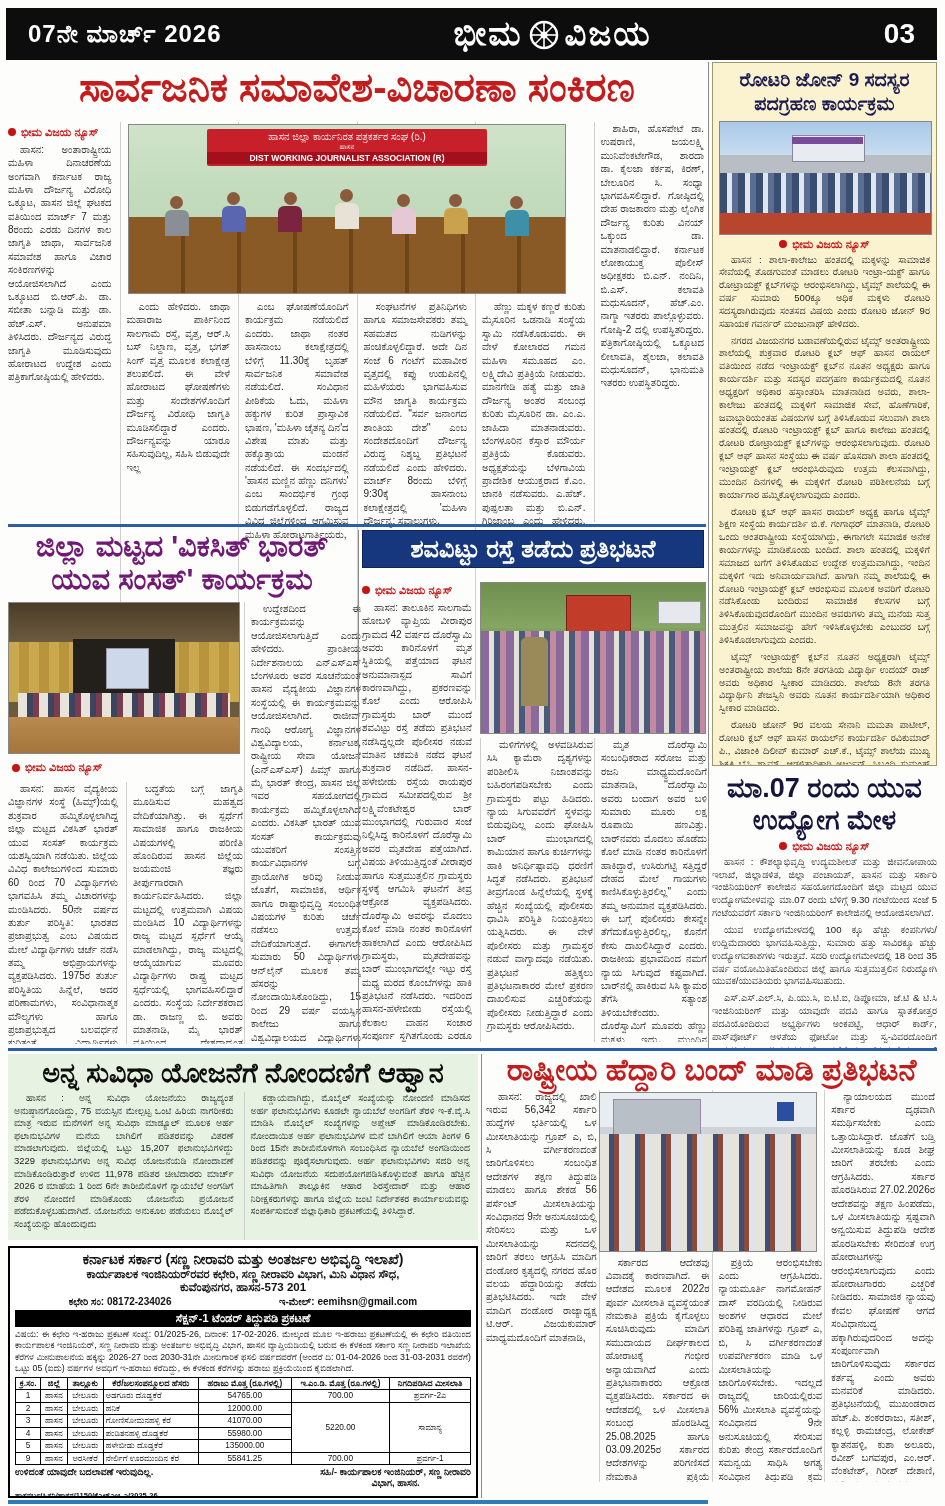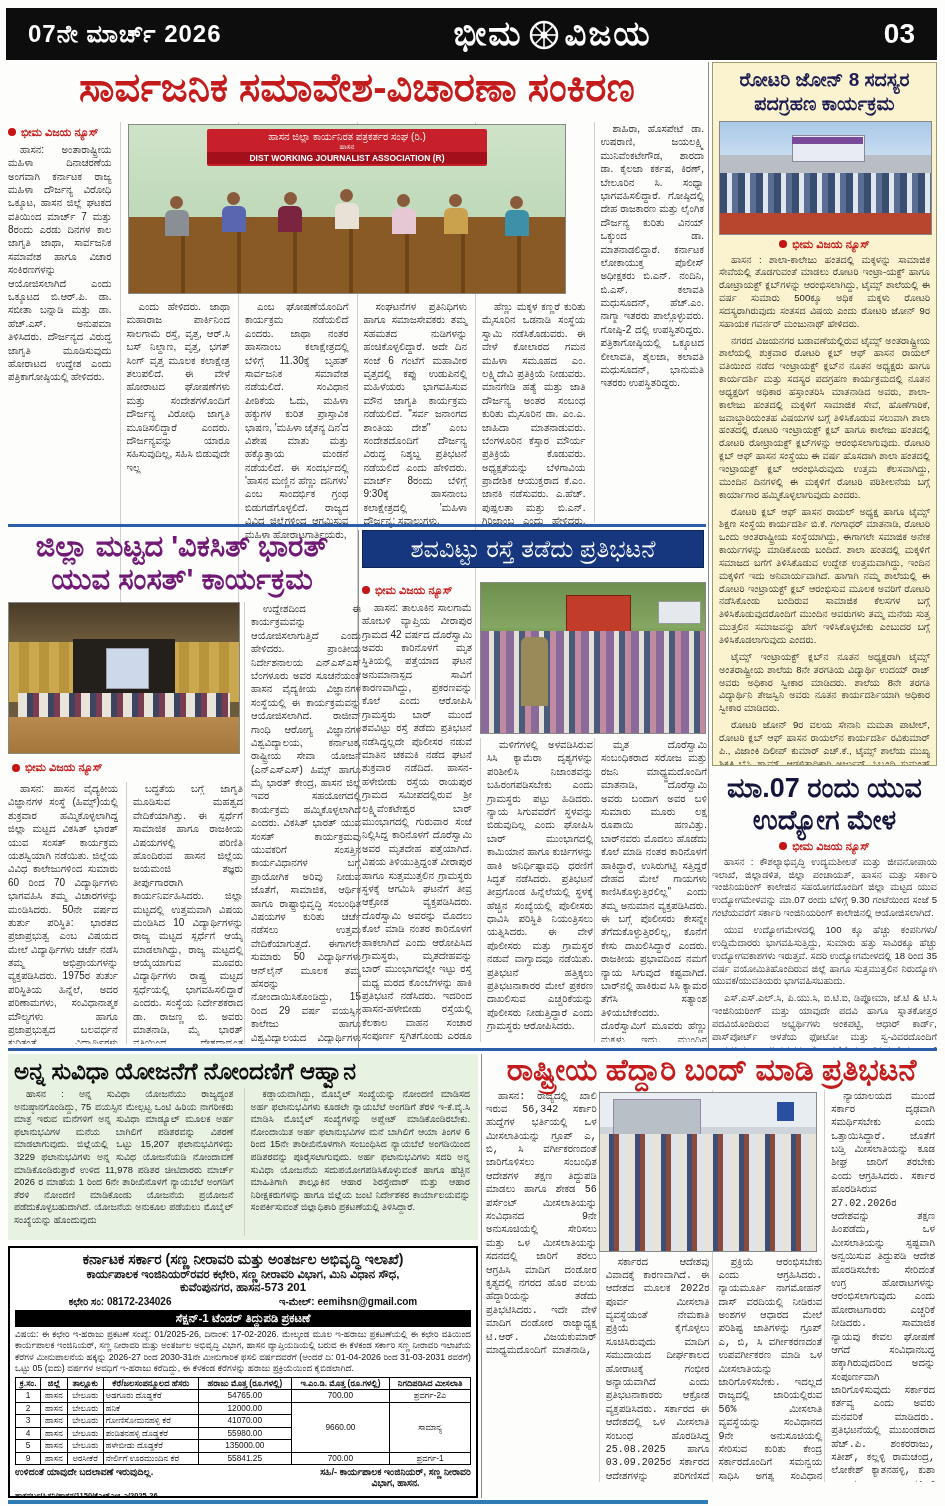--- a/index.html
+++ b/index.html
@@ -70,34 +70,34 @@
   .photo3 .wallyellow{position:absolute;top:26%;left:0;right:0;height:40%;
       background:repeating-linear-gradient(90deg,#caa94e 0 10px,#b8943c 10px 20px);}
   .photo3 .curtain{position:absolute;top:24%;left:28%;width:44%;height:42%;background:#23201c;}
   .photo3 .screen{position:absolute;top:30%;left:42%;width:18%;height:26%;background:#cdd8ea;border:1px solid #99a;}
   .photo3 .row{position:absolute;top:60%;left:4%;right:4%;height:16%;
       background:repeating-linear-gradient(90deg,#e8e4da 0 9px,#3c4460 9px 15px,#7a3c50 15px 21px);}
   .photo3 .floor{position:absolute;bottom:0;left:0;right:0;height:24%;background:linear-gradient(#b98a4e,#a5763c);}
   .vika .abscol{position:absolute;overflow:hidden;}
   
   .shav{position:absolute;left:362px;top:530px;width:342px;height:518px;}
-  .shav .hlbar{background:#16377e;border:1px solid #0d2456;color:#fff;font-size:24px;font-weight:400;
+  .shav .hlbar{background:#16377e;border:1px solid #0d2456;color:#fff;font-size:24px;font-weight:700;
                text-align:center;line-height:1.1;padding:5px 2px;}
   .photo4{left:118px;top:52px;width:224px;height:150px;background:#7fa35c;}
   .photo4 .trees{position:absolute;top:0;left:0;right:0;height:30%;background:linear-gradient(#6e8f4e,#85a763);}
   .photo4 .bus{position:absolute;top:8%;left:38%;width:28%;height:26%;background:#c23c2a;border:1px solid #7a1f14;}
   .photo4 .van{position:absolute;top:12%;right:2%;width:18%;height:14%;background:#e5e9ee;border:1px solid #999;}
   .photo4 .crowd{position:absolute;top:32%;left:0;right:0;bottom:0;
       background:repeating-linear-gradient(90deg,#8a6a9a 0 8px,#e3e0d8 8px 13px,#4a5a7a 13px 19px,#c28aa0 19px 25px);}
   .photo4 .cop{position:absolute;left:18%;top:36%;width:12%;height:46%;background:#9a8a5a;border-radius:6px 6px 0 0;}
   .shav .abscol{position:absolute;overflow:hidden;}
   
   .anna{position:absolute;left:8px;top:1054px;width:470px;height:186px;background:#e7f2e3;
         padding:4px 6px;box-sizing:border-box;overflow:hidden;}
-  .anna .hl{font-size:23px;font-weight:900;text-align:left;color:#0d0d0d;margin-bottom:3px;}
+  .anna .hl{font-size:27px;font-weight:900;text-align:center;color:#0d0d0d;margin-bottom:3px;}
   .anna .cols>div{width:50%;}
   .anna .body-txt{font-size:9.4px;}
   
   .tender{position:absolute;left:8px;top:1246px;width:470px;height:252px;border:2px solid #000;
           box-sizing:border-box;padding:3px 5px;background:#fff;overflow:hidden;}
   .tender .t1{font-size:14px;font-weight:bold;text-align:center;}
   .tender .t2{font-size:11.5px;font-weight:bold;text-align:center;}
   .tender .contact{display:flex;justify-content:space-around;font-size:10px;font-weight:bold;margin:2px 0;}
   .tender .secbar{background:#000;color:#fff;text-align:center;font-size:11.5px;font-weight:bold;padding:2px 0;margin:2px 0;}
   .tender .subject{font-size:8.8px;line-height:1.3;text-align:justify;margin:2px 0;}
@@ -214,21 +214,21 @@
           <p class="jp">ಹೆಣ್ಣು ಮಕ್ಕಳ ಕಣ್ಣರೆ ಕುರಿತು ಮೈಸೂರಿನ ಒಡನಾಡಿ ಸಂಸ್ಥೆಯ ಸ್ವಾಮಿ ನಡೆಸಿಕೊಡುವರು. ಈ ವೇಳೆ ಕೋಲಾರದ ಗಮನ ಮಹಿಳಾ ಸಮೂಹದ ಎಂ. ಲಕ್ಷ್ಮಿದೇವಿ ಪ್ರತಿಕ್ರಿಯೆ ನೀಡುವರು. ಮಾನಗೇಡಿ ಹತ್ಯೆ ಮತ್ತು ಜಾತಿ ದೌರ್ಜನ್ಯ ಅಂತರ ಸಂಬಂಧ ಕುರಿತು ಮೈಸೂರಿನ ಡಾ. ಎಂ.ಎ. ಜಾಹಿದಾ ಮಾತನಾಡುವರು. ಬೆಂಗಳೂರಿನ ಕೆಸ್ತಾರ ಮೌರ್ಯ ಪ್ರತಿಕ್ರಿಯೆ ಕೊಡುವರು. ಅಧ್ಯಕ್ಷತೆಯನ್ನು ಬೆಳಗಾವಿಯ ಪ್ರಾದೇಶಿಕ ಆಯುಕ್ತರಾದ ಕೆ.ಎಂ. ಜಾನಕಿ ನಡೆಸುವರು. ಎ.ಹೆಚ್. ಪುಷ್ಪಲತಾ ಮತ್ತು ಬಿ.ಎನ್. ಗಿರಿಜಾಂಬ ಎಂದು ಹೇಳಿದರು. ಸಂಜೆ ವಿವಿಧ ಸಾಂಸ್ಕೃತಿಕ ಗೋಷ್ಠಿ-1</p>
         </div>
       <div class="col body-txt">
           <p class="jp">ಶಾಹಿರಾ, ಹೊಸಪೇಟೆ ಡಾ. ಉಷರಾಣಿ, ಜಯಲಕ್ಷ್ಮಿ ಮುನಿವೆಂಕಟೇಗೌಡ, ಶಾರದಾ ಡಾ. ಕೈಲಜಾ ಕರ್ಕಷ, ಕಿರಣ್, ಬೇಲೂರಿನ ಸಿ. ಸಂಧ್ಯಾ ಭಾಗವಹಿಸಲಿದ್ದಾರೆ. ಗೋಷ್ಠಿದಲ್ಲಿ ದೇಹ ರಾಜಕಾರಣ ಮತ್ತು ಲೈಂಗಿಕ ದೌರ್ಜನ್ಯ ಕುರಿತು ವಿನಯ್ ಒಕ್ಕುಂದ ಡಾ. ಮಾತನಾಡಲಿದ್ದಾರೆ. ಕರ್ನಾಟಕ ಲೋಕಾಯುಕ್ತ ಪೊಲೀಸ್ ಅಧೀಕ್ಷಕರು ಬಿ.ಎನ್. ನಂದಿನಿ, ಬಿ.ಎಸ್. ಕಲಾವತಿ ಮಧುಸೂದನ್, ಹೆಚ್.ಎಂ. ನಾಗ್ಮಾ ಇತರರು ಪಾಲ್ಗೊಳ್ಳುವರು. ಗೋಷ್ಠಿ-2 ದಲ್ಲಿ ಉಪಸ್ಥಿತರಿದ್ದರು. ಪತ್ರಿಕಾಗೋಷ್ಠಿಯಲ್ಲಿ ಒಕ್ಕೂಟದ ಲೀಲಾವತಿ, ಶೈಲಜಾ, ಕಲಾವತಿ ಮಧುಸೂದನ್, ಭಾನುಮತಿ ಇತರರು ಉಪಸ್ಥಿತರಿದ್ದರು.</p>
         </div>
     </div>
   </div>
 
   <div class="rotary">
     <div class="hl">
-      <div>ರೋಟರಿ ಜೋನ್ 8 ಸದಸ್ಯರ</div>
+      <div>ರೋಟರಿ ಜೋನ್ 9 ಸದಸ್ಯರ</div>
       <div>ಪದಗ್ರಹಣ ಕಾರ್ಯಕ್ರಮ</div>
     </div>
     <div class="photo2">
       <div class="sky"></div>
         <div class="wallg"></div>
         <div class="board"></div>
         <div class="boardstripe"></div>
       <div class="crowd"></div>
         <div class="mat"></div>
     </div>
@@ -356,21 +356,21 @@
           <td>54765.00</td>
           <td>700.00</td>
           <td>ಪ್ರವರ್ಗ-2ಎ</td>
         </tr>
         <tr>
           <td>2</td>
           <td>ಹಾಸನ</td>
           <td>ಬೇಲೂರು</td>
           <td class="l">ಹನಿಕೆ</td>
           <td>12000.00</td>
-          <td rowspan="4">9660.00</td>
+          <td rowspan="4">5220.00</td>
           <td rowspan="4">ಸಾಮಾನ್ಯ</td>
         </tr>
         <tr>
           <td>3</td>
           <td>ಹಾಸನ</td>
           <td>ಬೇಲೂರು</td>
           <td class="l">ಗೋಣಿಸೋಮನಹಳ್ಳಿ ಕೆರೆ</td>
           <td>41070.00</td>
         </tr>
         <tr>
@@ -410,21 +410,21 @@
 
   <div class="hedd">
     <div class="headline-red hl">ರಾಷ್ಟ್ರೀಯ ಹೆದ್ದಾರಿ ಬಂದ್ ಮಾಡಿ ಪ್ರತಿಭಟನೆ</div>
     <div class="hedd-body">
       <div class="photo photo5">
         <div class="sky"></div>
           <div class="bld"></div>
           <div class="flag"></div>
           <div class="crowd"></div>
       </div>
-      <div class="cols" style="gap:0;height:100%;font-family:Liberation Mono, monospace;">
+      <div class="cols" style="gap:0;height:100%;">
         <div class="col body-txt">
             <p class="jp">ಹಾಸನ: ರಾಜ್ಯದಲ್ಲಿ ಖಾಲಿ ಇರುವ 56,342 ಸರ್ಕಾರಿ ಹುದ್ದೆಗಳ ಭರ್ತಿಯಲ್ಲಿ ಒಳ ಮೀಸಲಾತಿಯನ್ನು ಗ್ರೂಪ್ ಎ, ಬಿ, ಸಿ ವರ್ಗೀಕರಣದಂತೆ ಜಾರಿಗೊಳಿಸಲು ಸಂಬಂಧಿತ ಆದೇಶಗಳ ತಕ್ಷಣ ತಿದ್ದುಪಡಿ ಮಾಡಲು ಹಾಗೂ ಶೇಕಡ 56 ಪರ್ಸೆಂಟ್ ಮೀಸಲಾತಿಯನ್ನು ಸಂವಿಧಾನದ 9ನೇ ಅನುಸೂಚಿಯಲ್ಲಿ ಸೇರಿಸಲು ಮತ್ತು ಒಳ ಮೀಸಲಾತಿಯನ್ನು ಸದನದಲ್ಲಿ ಜಾರಿಗೆ ತರಲು ಆಗ್ರಹಿಸಿ ಮಾದಿಗ ದಂಡೋರ ಕೃತ್ಯದಲ್ಲಿ ನಗರದ ಹೊರ ವಲಯ ಹೆದ್ದಾರಿಯನ್ನು ತಡೆದು ಪ್ರತಿಭಟಿಸಿದರು. ಇದೇ ವೇಳೆ ಮಾದಿಗ ದಂಡೋರ ರಾಜ್ಯಾಧ್ಯಕ್ಷ ಟಿ.ಆರ್. ವಿಜಯಕುಮಾರ್ ಮಾಧ್ಯಮದೊಂದಿಗೆ ಮಾತನಾಡಿ,</p>
           </div>
         <div class="col body-txt" style="padding-top:166px;">
             <p class="jp">ಸರ್ಕಾರದ ಆದೇಶವು ವಿವಾದಕ್ಕೆ ಕಾರಣವಾಗಿದೆ. ಈ ಆದೇಶದ ಮೂಲಕ 2022ರ ಪೂರ್ವ ಮೀಸಲಾತಿ ವ್ಯವಸ್ಥೆಯಂತೆ ನೇಮಕಾತಿ ಪ್ರಕ್ರಿಯೆ ಕೈಗೊಳ್ಳಲು ಸೂಚಿಸಿರುವುದು ಮಾದಿಗ ಸಮುದಾಯದ ದೀರ್ಘಕಾಲದ ಹೋರಾಟಕ್ಕೆ ಗಂಭೀರ ಅನ್ಯಾಯವಾಗಿದೆ ಎಂದು ಪ್ರತಿಭಟನಾಕಾರರು ಆಕ್ರೋಶ ವ್ಯಕ್ತಪಡಿಸಿದರು. ಸರ್ಕಾರದ ಈ ಆದೇಶದಲ್ಲಿ ಒಳ ಮೀಸಲಾತಿ ಸಂಬಂಧ ಹೊರಡಿಸಿದ್ದ 25.08.2025 ಹಾಗೂ 03.09.2025ರ ಸರ್ಕಾರದ ಆದೇಶಗಳನ್ನು ಪರಿಗಣಿಸದೆ ನೇಮಕಾತಿ ಪ್ರಕ್ರಿಯೆ ಮುಂದುವರಿಸಲು ಸೂಚಿಸಿರುವುದು ಸಮುದಾಯದ ವಿಶ್ವಾಸಕ್ಕೆ ದ್ರೋಹವಾಗಿದೆ ಎಂದು ಅವರು ಆರೋಪಿಸಿದರು. ರಾಜ್ಯದಲ್ಲಿ ಖಾಲಿ ಇರುವ 56,342 ಹುದ್ದೆ­ಗಳ ಭರ್ತಿಯನ್ನು ಒಳ ಮೀಸಲಾತಿಯ 15% ಹಂಚಿಕೆಯನ್ನು ಸ್ಪಷ್ಟವಾಗಿ ಅನ್ವಯಿಸಿ ಮಾತ್ರ ಕೈಗೊಳ್ಳಬೇಕು ಎಂದು ಅವರು ಒತ್ತಾಯಿಸಿದ್ದಾರೆ. ಉಪಗುಂಪುಗಳವಾರು ಹಂಚಿಕೆ ಹಾಗೂ ಪರಿಷ್ಕೃತ ರೋಸ್ಟರ್ ವ್ಯವಸ್ಥೆಯನ್ನು ಪ್ರಕಟಿಸಿ ನೇಮಕಾತಿ</p>
           </div>
         <div class="col body-txt" style="padding-top:166px;">
             <p class="jp">ಪ್ರಕ್ರಿಯೆ ಆರಂಭಿಸಬೇಕು ಎಂದು ಆಗ್ರಹಿಸಿದರು. ನ್ಯಾಯಮೂರ್ತಿ ನಾಗಮೋಹನ್ ದಾಸ್ ವರದಿಯಲ್ಲಿ ನೀಡಿರುವ ಅಂಶಗಳ ಆಧಾರದ ಮೇಲೆ ಪರಿಶಿಷ್ಟ ಜಾತಿಗಳನ್ನು ಗ್ರೂಪ್ ಎ, ಬಿ, ಸಿ ವರ್ಗೀಕರಣದಂತೆ ಉಪವರ್ಗೀಕರಣ ಮಾಡಿ ಒಳ ಮೀಸಲಾತಿಯನ್ನು ಜಾರಿಗೊಳಿಸಬೇಕು. ಇದಲ್ಲದೆ ರಾಜ್ಯದಲ್ಲಿ ಜಾರಿಯಲ್ಲಿರುವ 56% ಮೀಸಲಾತಿ ವ್ಯವಸ್ಥೆಯನ್ನು ಸಂವಿಧಾನದ 9ನೇ ಅನುಸೂಚಿಯಲ್ಲಿ ಸೇರಿಸುವ ಕುರಿತು ಕೇಂದ್ರ ಸರ್ಕಾರದೊಂದಿಗೆ ಸಮನ್ವಯ ಸಾಧಿಸಿ ಅಗತ್ಯ ಸಂವಿಧಾನ ತಿದ್ದುಪಡಿ ಕ್ರಮ ಕೈಗೊಳ್ಳಬೇಕು ಎಂದು ಅವರು ಆಗ್ರಹಿಸಿದ್ದಾರೆ. ಇದರಿಂದ ಸಾಮಾಜಿಕ ನ್ಯಾಯದ ನೀತಿಯನ್ನು ನ್ಯಾಯಾಂಗೀಯ ಸವಾಲುಗಳಿಂದ ರಕ್ಷಿಸಲು ಸಾಧ್ಯವಾಗುತ್ತದೆ ಎಂದು ಅಭಿಪ್ರಾಯಪಟ್ಟರು. ಇದೇ ವೇಳೆ ಒಟ್ಟು ಮೀಸಲಾತಿ ಪ್ರಮಾಣವನ್ನು 50%ಕ್ಕೆ ಇಳಿಸುವ ಪ್ರಯತ್ನಗಳಿಗೆ ವಿರೋಧ ವ್ಯಕ್ತಪಡಿಸಿರುವ ಪ್ರತಿಭಟನಾಕಾರರು, 56% ಮೀಸಲಾತಿಯನ್ನು</p>
           </div>
         <div class="col body-txt">

